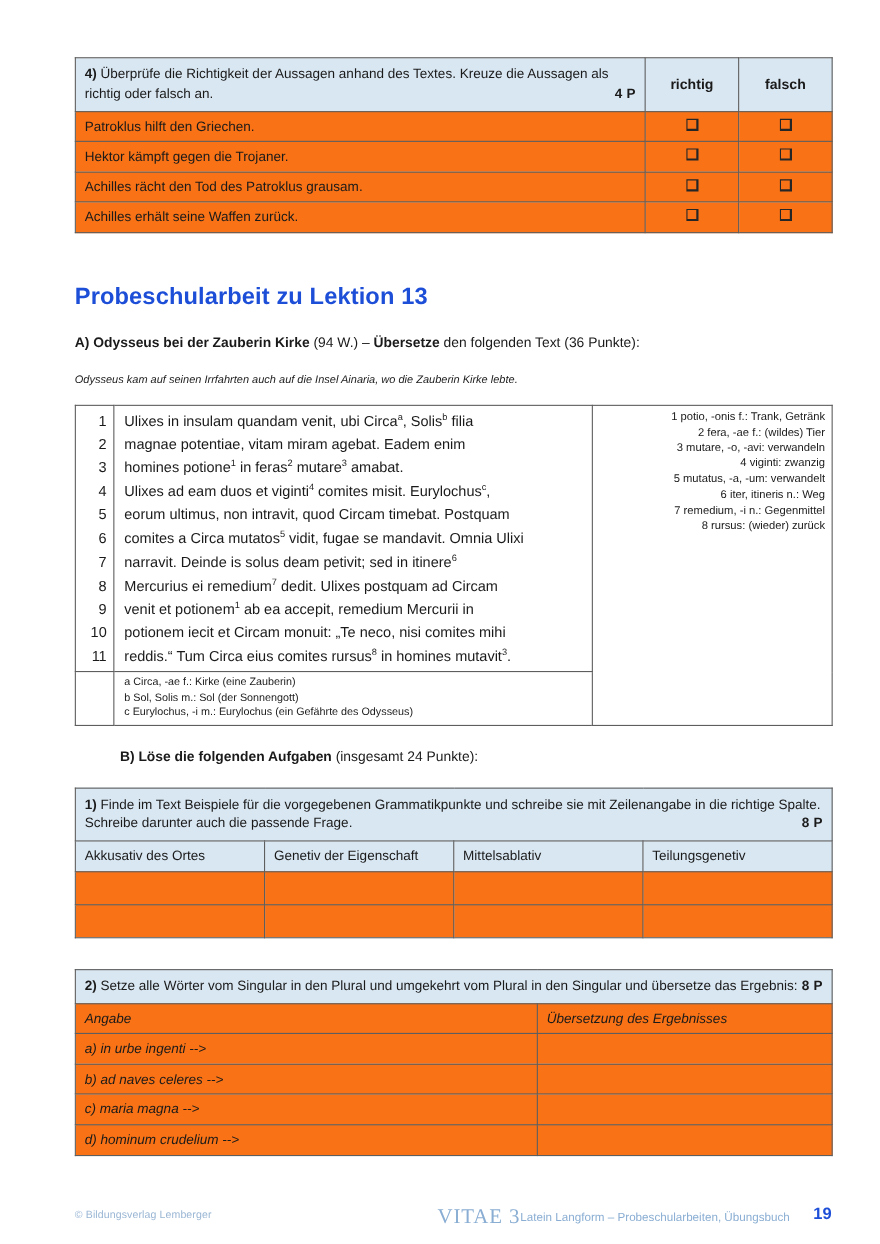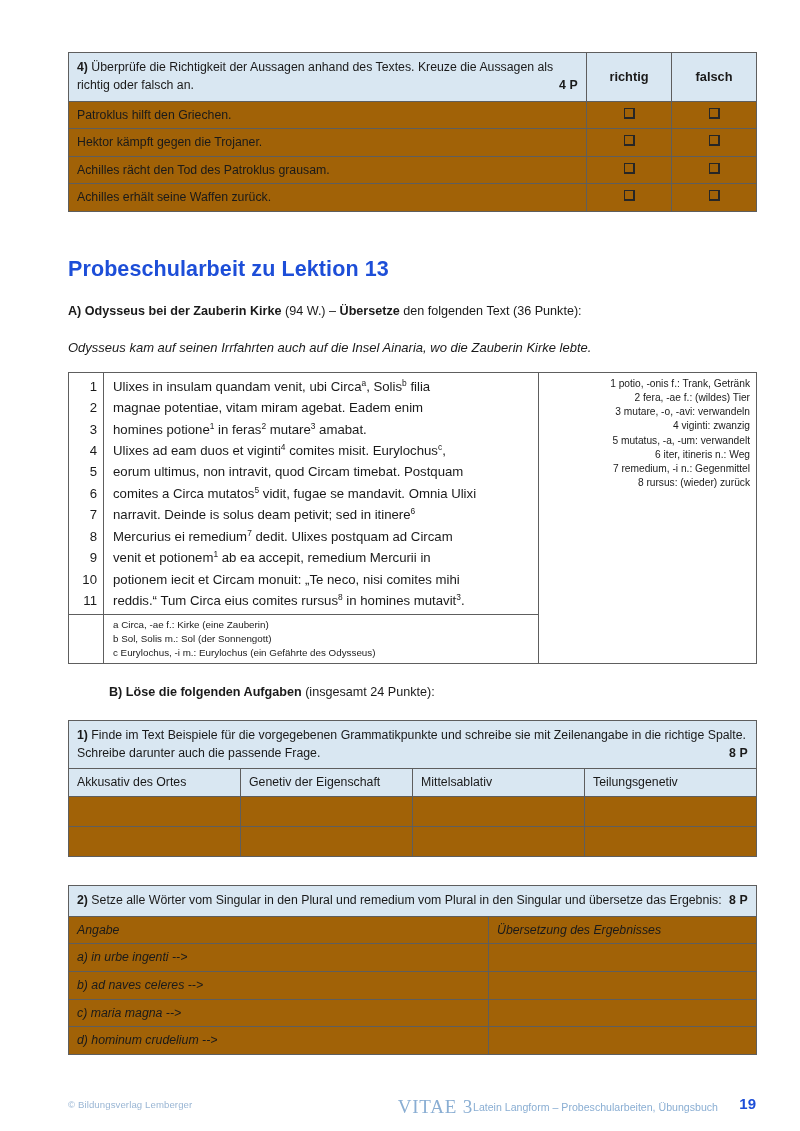--- a/index.html
+++ b/index.html
@@ -36,21 +36,21 @@
     table-layout: fixed;
   }
   table.doc td, table.doc th {
     border: 1px solid #5e5e5e;
     padding: 5px 8px;
     font-size: 12.3px;
     line-height: 1.35;
     vertical-align: middle;
     text-align: left;
     font-weight: normal;
-    background: #a16207;
+    background: #f97316;
   }
   .hdrcell {
     background: #d9e7f2 !important;
   }
   .hdr-center {
     text-align: center !important;
     font-weight: bold !important;
     font-size: 12.8px !important;
   }
   .prompt-cell {
@@ -85,21 +85,21 @@
     margin: 0;
     letter-spacing: 0.1px;
   }
   .para {
     font-size: 12.6px;
     line-height: 1.4;
     margin: 0;
   }
   .para b { font-weight: bold; }
   .italic-para {
-    font-size: 13px;
+    font-size: 10px;
     font-style: italic;
     line-height: 1.4;
     margin: 0;
   }
 
   
   table.latin {
     border-collapse: collapse;
     width: 688px;
     table-layout: fixed;
@@ -328,21 +328,21 @@
     </table>
 
     <table class="doc" style="margin-top:28px;">
       <colgroup>
           <col style="width:420px">
           <col style="width:268px">
         </colgroup>
       <tbody>
         <tr>
           <td class="prompt-cell" colspan="2">
-            <b>2)</b><span> Setze alle Wörter vom Singular in den Plural und remedium vom Plural in den Singular und übersetze das Ergebnis:</span><span class="pts">8 P</span>
+            <b>2)</b><span> Setze alle Wörter vom Singular in den Plural und umgekehrt vom Plural in den Singular und übersetze das Ergebnis:</span><span class="pts">8 P</span>
           </td>
         </tr>
         <tr>
           <td class="it">Angabe</td>
           <td class="it">Übersetzung des Ergebnisses</td>
         </tr>
         <tr>
           <td class="it stmt-cell">a) in urbe ingenti --&gt;</td>
           <td></td>
         </tr>

